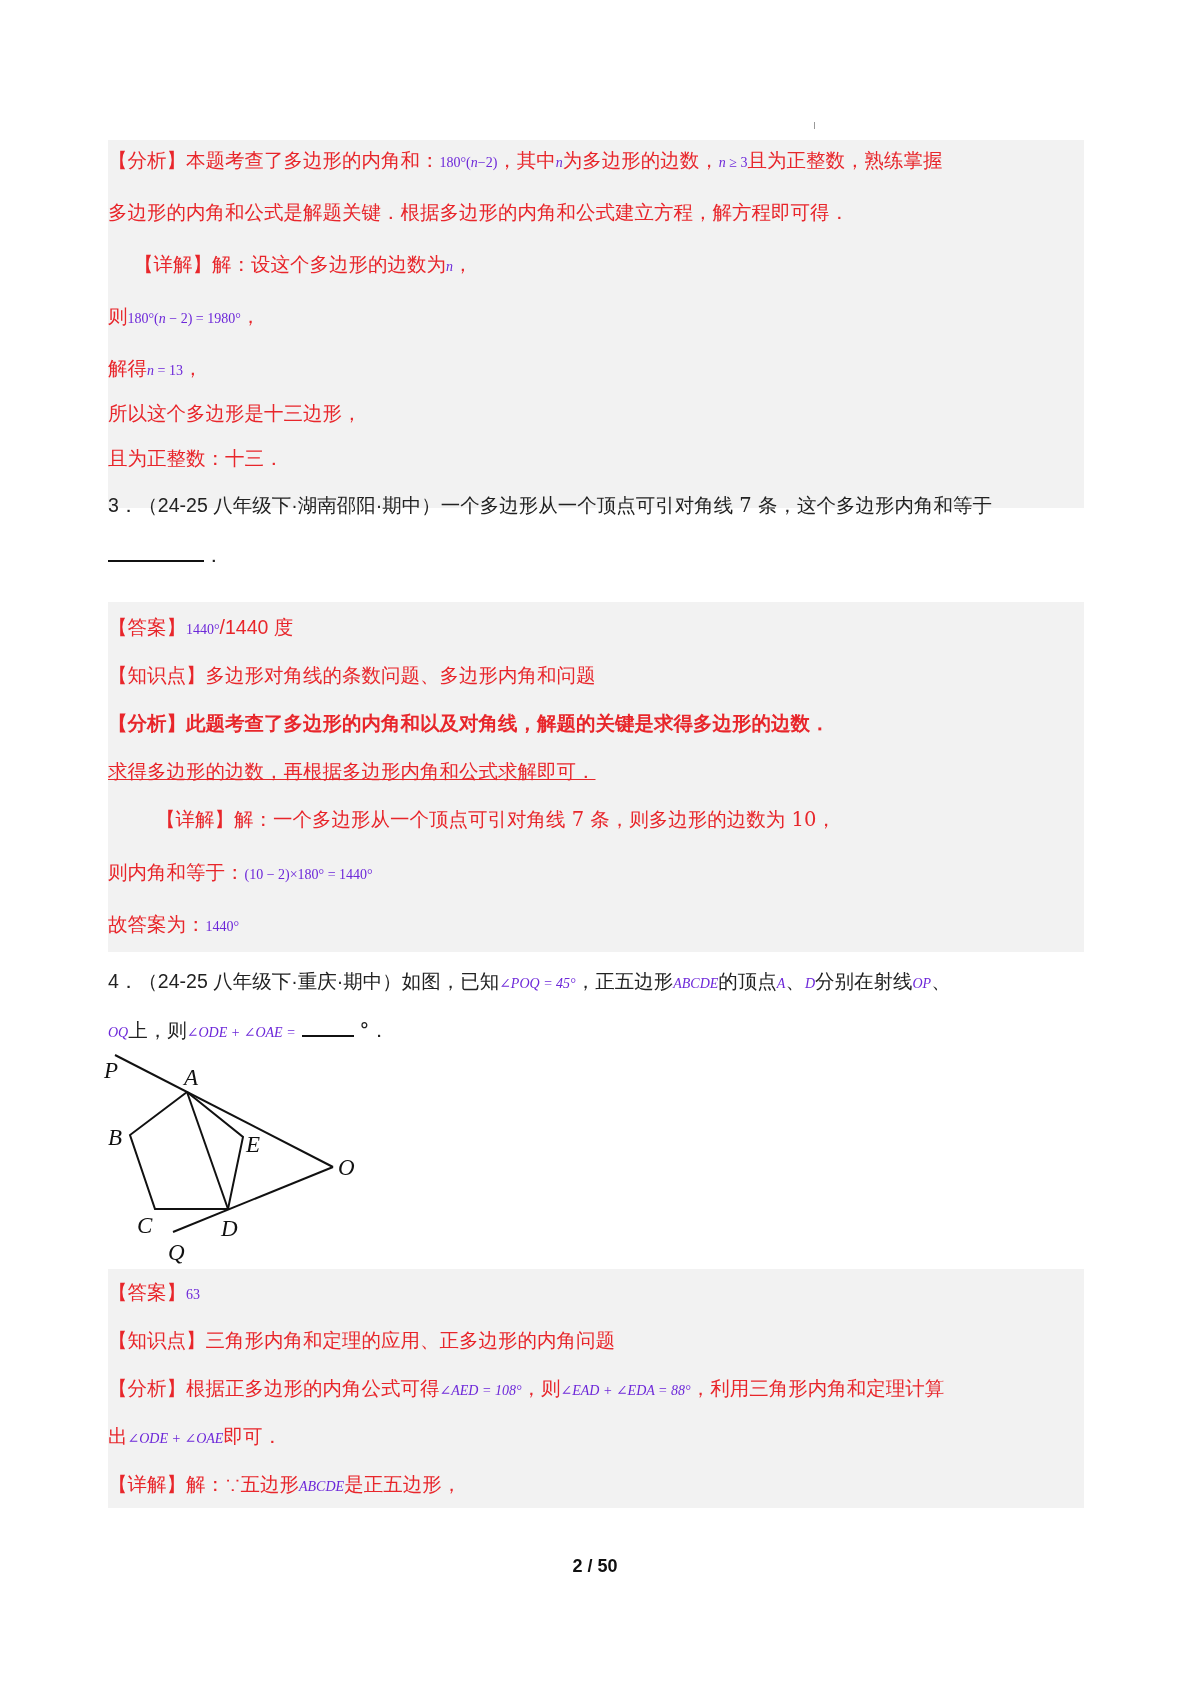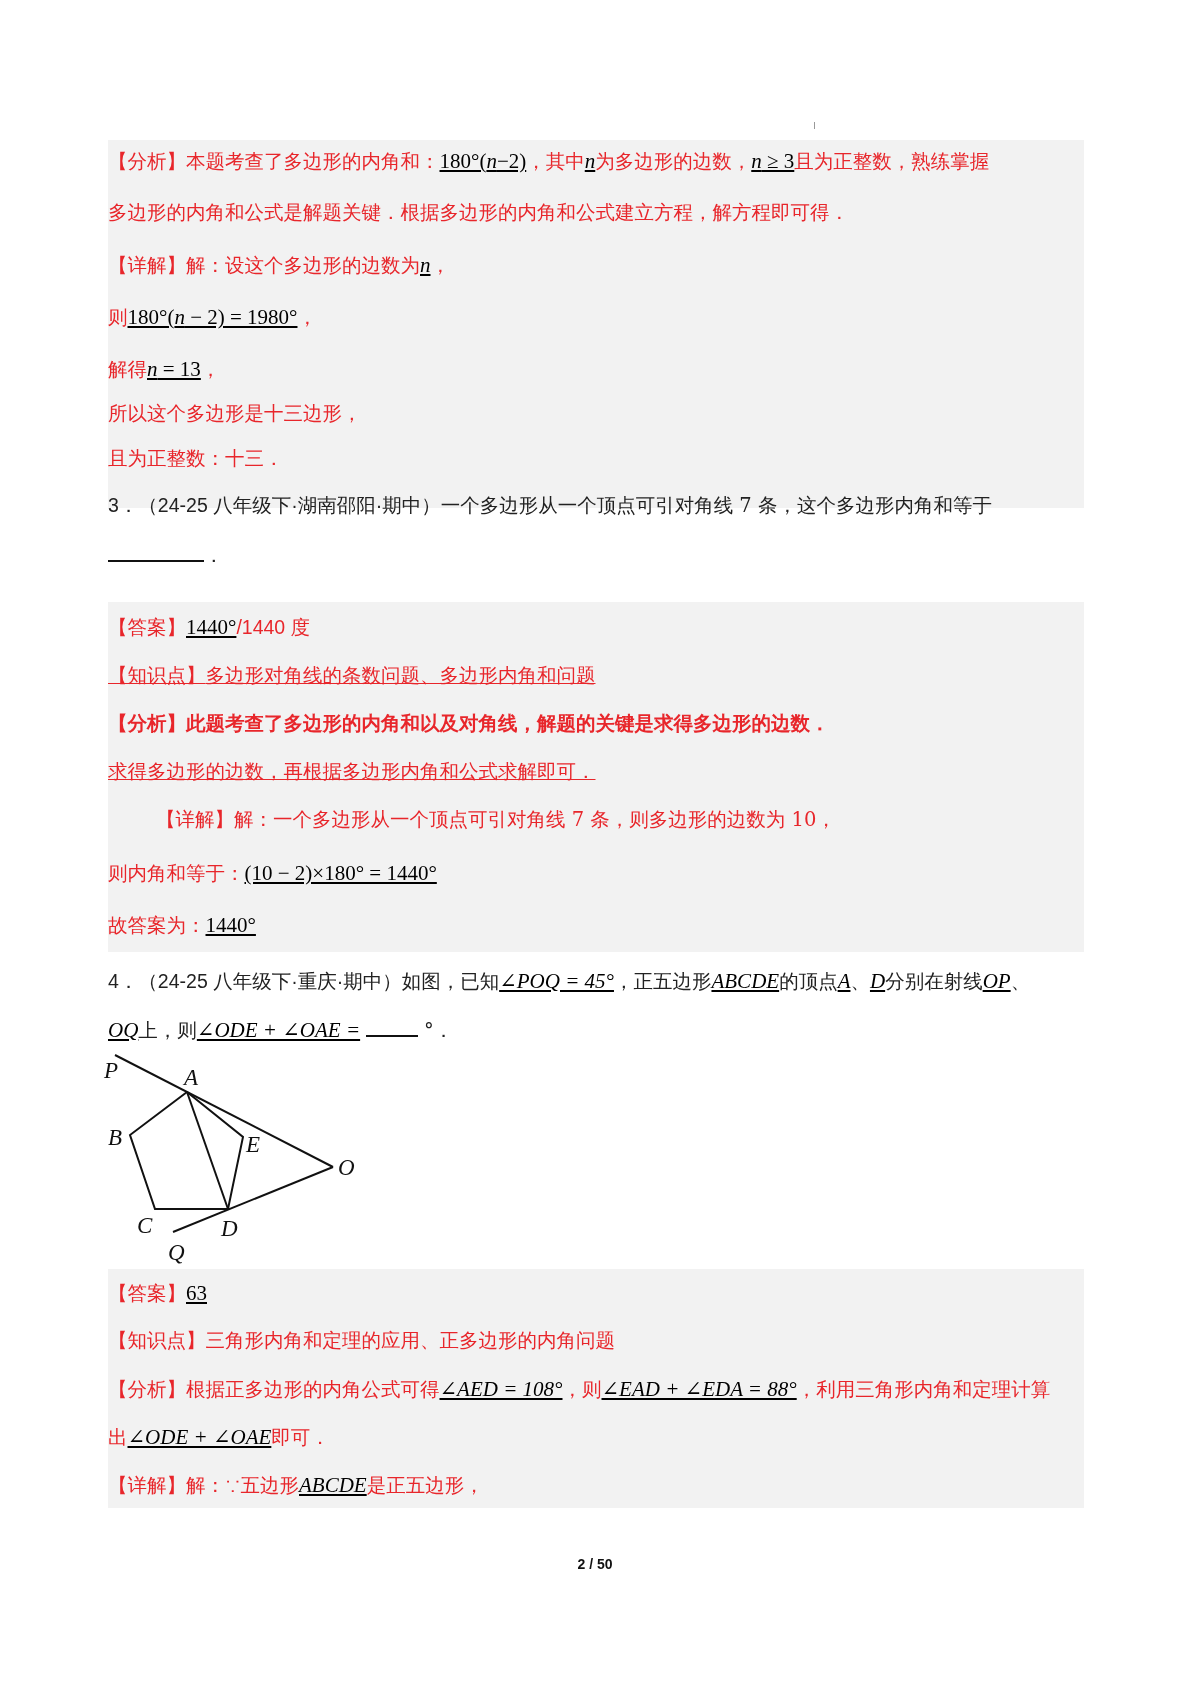--- a/index.html
+++ b/index.html
@@ -1,44 +1,44 @@
 <!DOCTYPE html>
 <html><head>
 <meta charset="utf-8">
 <style>
   html, body { margin: 0; padding: 0; }
   body { width: 1190px; height: 1683px; background: #ffffff; position: relative; overflow: hidden;
          font-family: "DejaVu Serif", "Liberation Serif", serif; }
   .header-tick { position: absolute; left: 814px; top: 122px; width: 1px; height: 7px; background: #999; }
   .box { position: absolute; left: 108px; width: 976px; background: #f2f2f2; }
   .line { position: absolute; left: 108px; white-space: nowrap; font-size: 19.5px; color: #e8262b; line-height: 26px; }
-  .math { font-family: "Liberation Serif", "DejaVu Serif", serif; color: #000000; font-size: 21px; text-decoration: underline; }
+  .math { font-family: "Liberation Serif", "DejaVu Serif", serif; color: #6d28d9; font-size: 14px; }
   .it { font-style: italic; }
   .sans { font-family: "Liberation Sans", "DejaVu Sans", sans-serif; }
   .q { color: #222; font-size: 19.5px; }
   .qnum { font-family: "Liberation Sans", "DejaVu Sans", sans-serif; }
   .blank { display: inline-block; border-bottom: 2px solid #111; vertical-align: baseline; }
   .footer { position: absolute; top: 1556px; left: 0; width: 1190px; text-align: center;
-            font-family: "Liberation Sans", "DejaVu Sans", sans-serif; font-weight: bold; font-size: 14px; color: #111; }
+            font-family: "Liberation Sans", "DejaVu Sans", sans-serif; font-weight: bold; font-size: 18px; color: #111; }
   .diagram { position: absolute; left: 95px; top: 1050px; }
   .lbl { font-family: "Liberation Serif", serif; font-style: italic; font-size: 23px; fill: #111; }
 </style>
 </head>
 <body>
 
 <div class="header-tick"></div>
 
 <div class="box" style="top:140px;height:368px;"></div>
 
 <div class="line" style="top:148px;">
   <span>【分析】</span><span>本题考查了多边形的内角和：</span><span class="math">180°(<span class="it">n</span>−2)</span><span>，其中</span><span class="math it">n</span><span>为多边形的边数，</span><span class="math"><span class="it">n</span> ≥ 3</span><span>且为正整数，熟练掌握</span>
 </div>
 <div class="line" style="top:200px;">多边形的内角和公式是解题关键．根据多边形的内角和公式建立方程，解方程即可得．</div>
 
-<div class="line" style="top:252px;">
+<div class="line" style="top:252px;margin-left:26px;">
   <span>【详解】</span><span>解：设这个多边形的边数为</span><span class="math it">n</span><span>，</span>
 </div>
 <div class="line" style="top:304px;">
   <span>则</span><span class="math">180°(<span class="it">n</span> − 2) = 1980°</span><span>，</span>
 </div>
 <div class="line" style="top:356px;">
   <span>解得</span><span class="math"><span class="it">n</span> = 13</span><span>，</span>
 </div>
 <div class="line" style="top:401px;">所以这个多边形是十三边形，</div>
 <div class="line" style="top:446px;">且为正整数：十三．</div>
@@ -48,21 +48,21 @@
 </div>
 <div class="line q" style="top:538px;">
   <span class="blank" style="width:96px;height:22px;"></span><span>．</span>
 </div>
 
 <div class="box" style="top:602px;height:350px;"></div>
 
 <div class="line" style="top:614px;">
   <span>【答案】</span><span class="math">1440°</span><span class="sans">/1440 度</span>
 </div>
-<div class="line" style="top:663px;text-decoration:underline;">
+<div class="line" style="top:663px;">
   <span>【知识点】</span><span>多边形对角线的条数问题、多边形内角和问题</span>
 </div>
 <div class="line" style="top:711px;font-weight:bold;">
   <span>【分析】</span><span>此题考查了多边形的内角和以及对角线，解题的关键是求得多边形的边数．</span>
 </div>
 <div class="line" style="top:759px;text-decoration:underline;">求得多边形的边数，再根据多边形内角和公式求解即可．</div>
 <div class="line" style="top:807px;margin-left:48px;">
   <span>【详解】</span><span>解：一个多边形从一个顶点可引对角线 7 条，则多边形的边数为 10，</span>
 </div>
 <div class="line" style="top:860px;">

